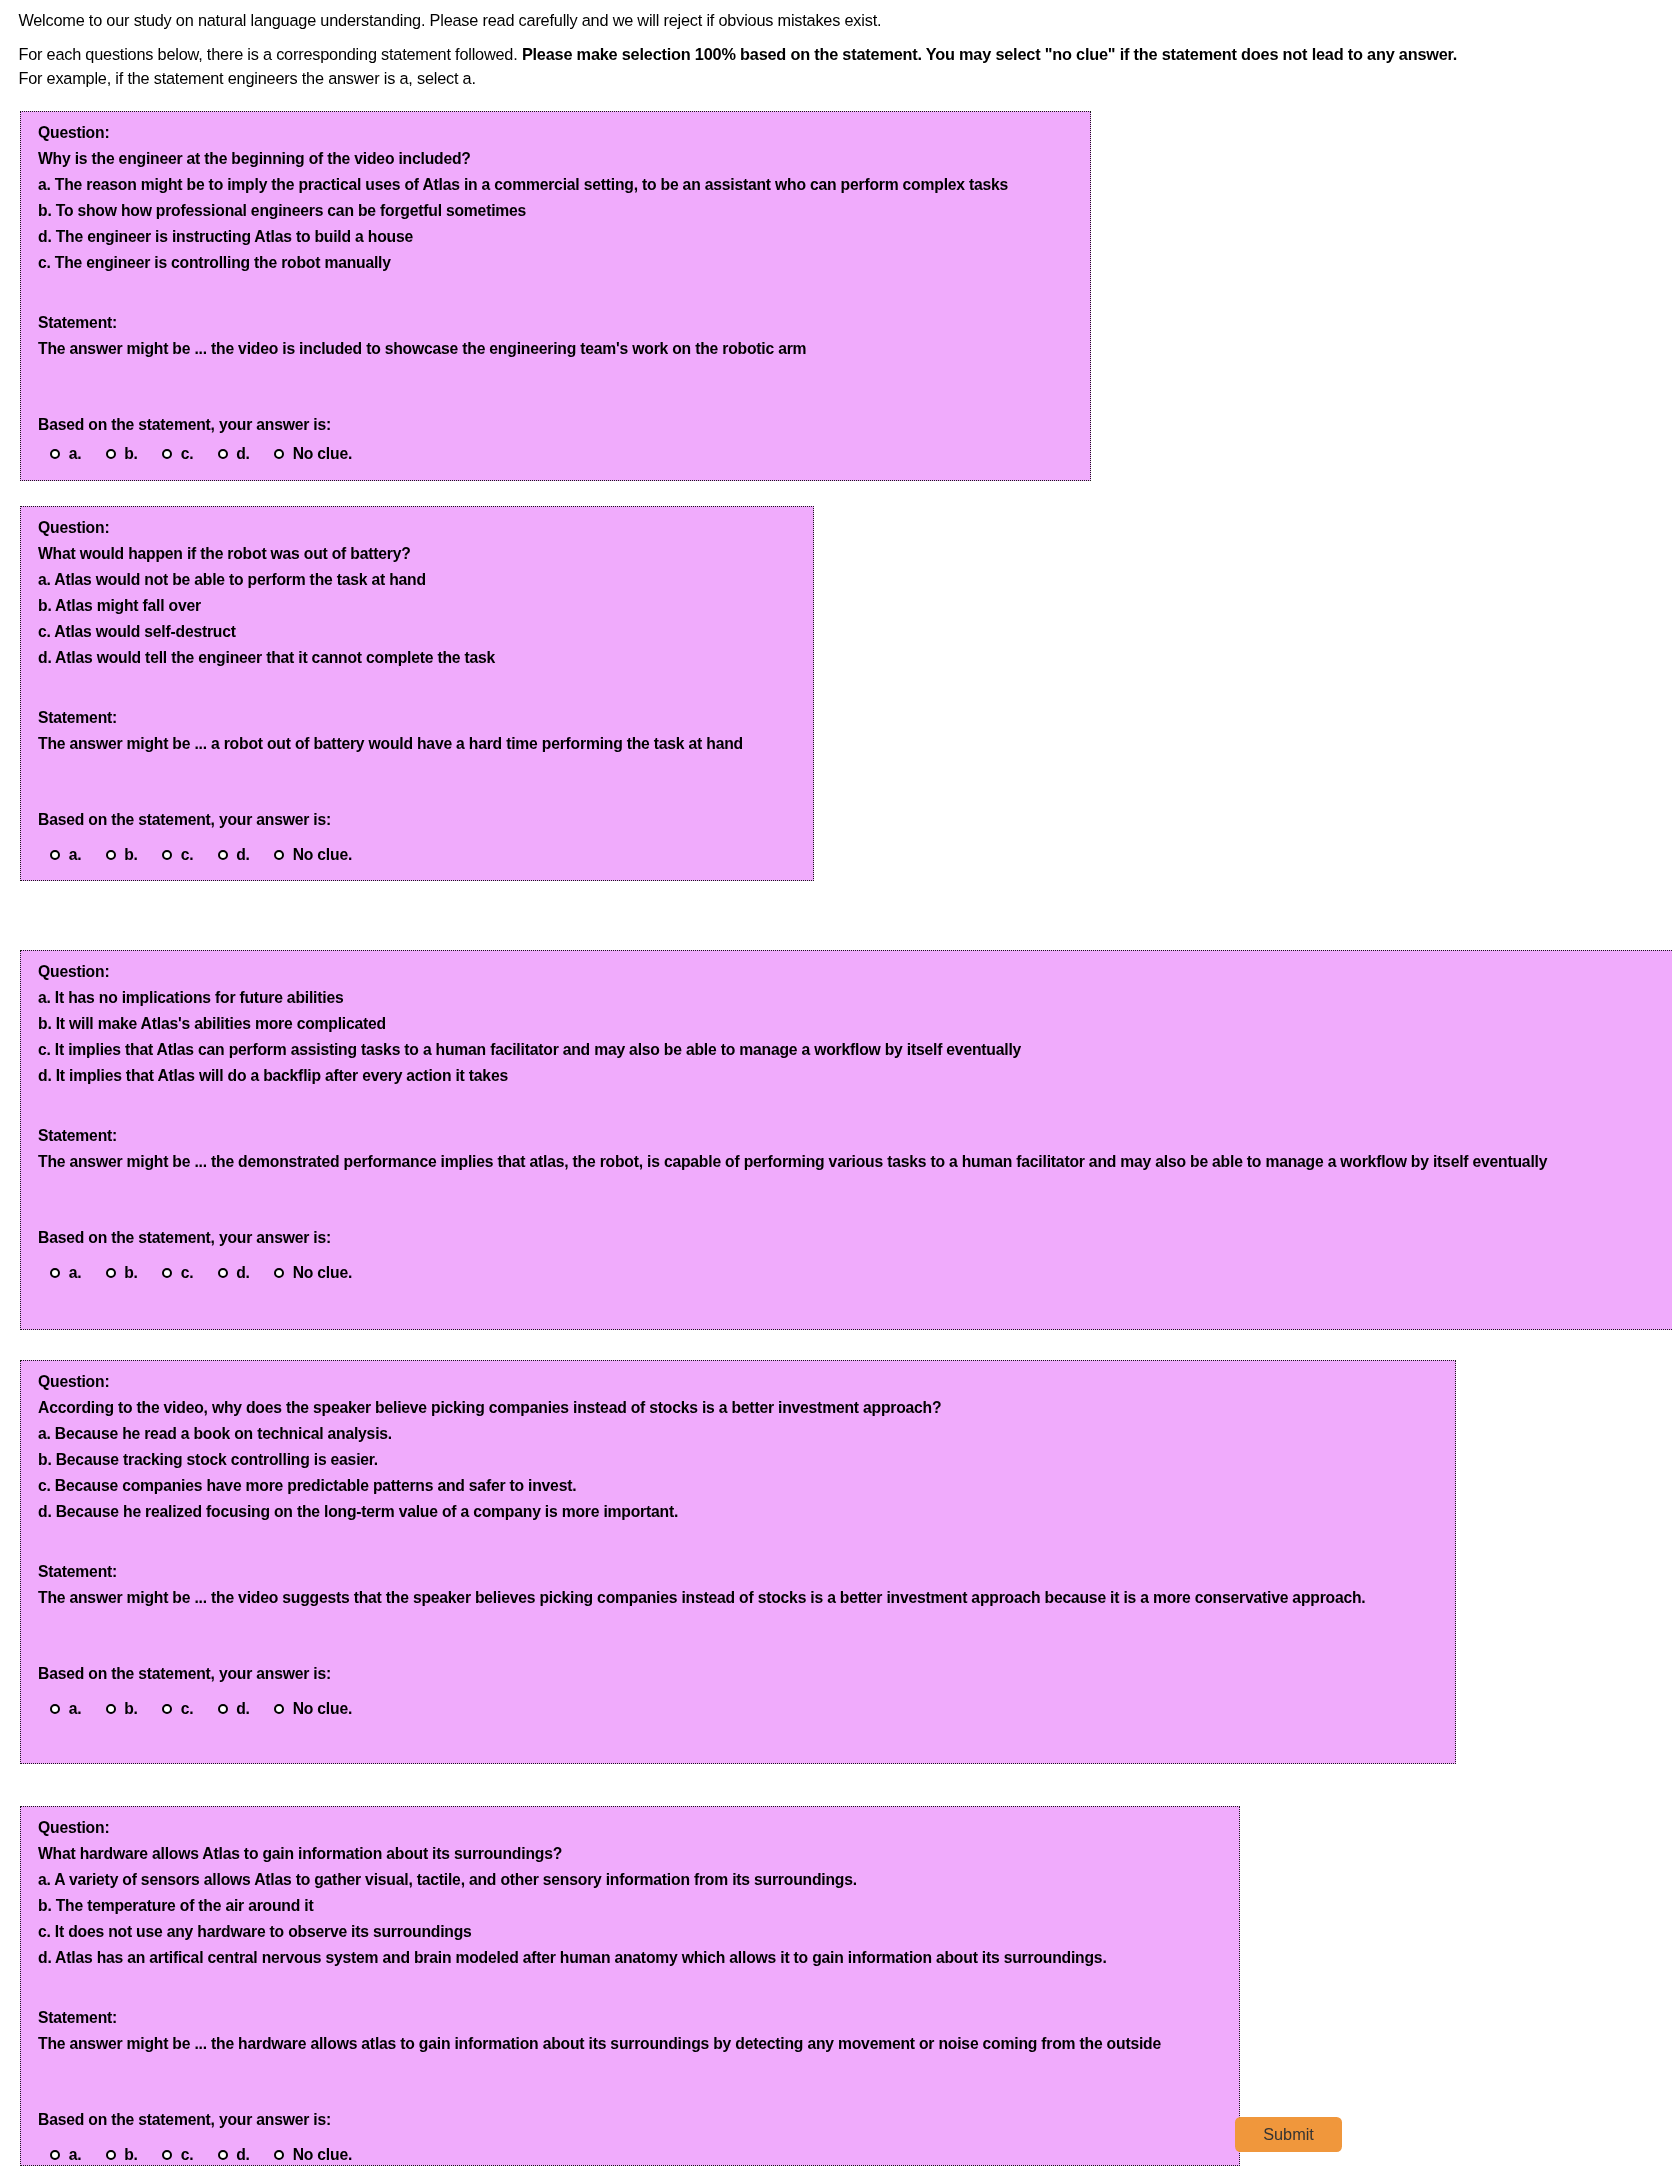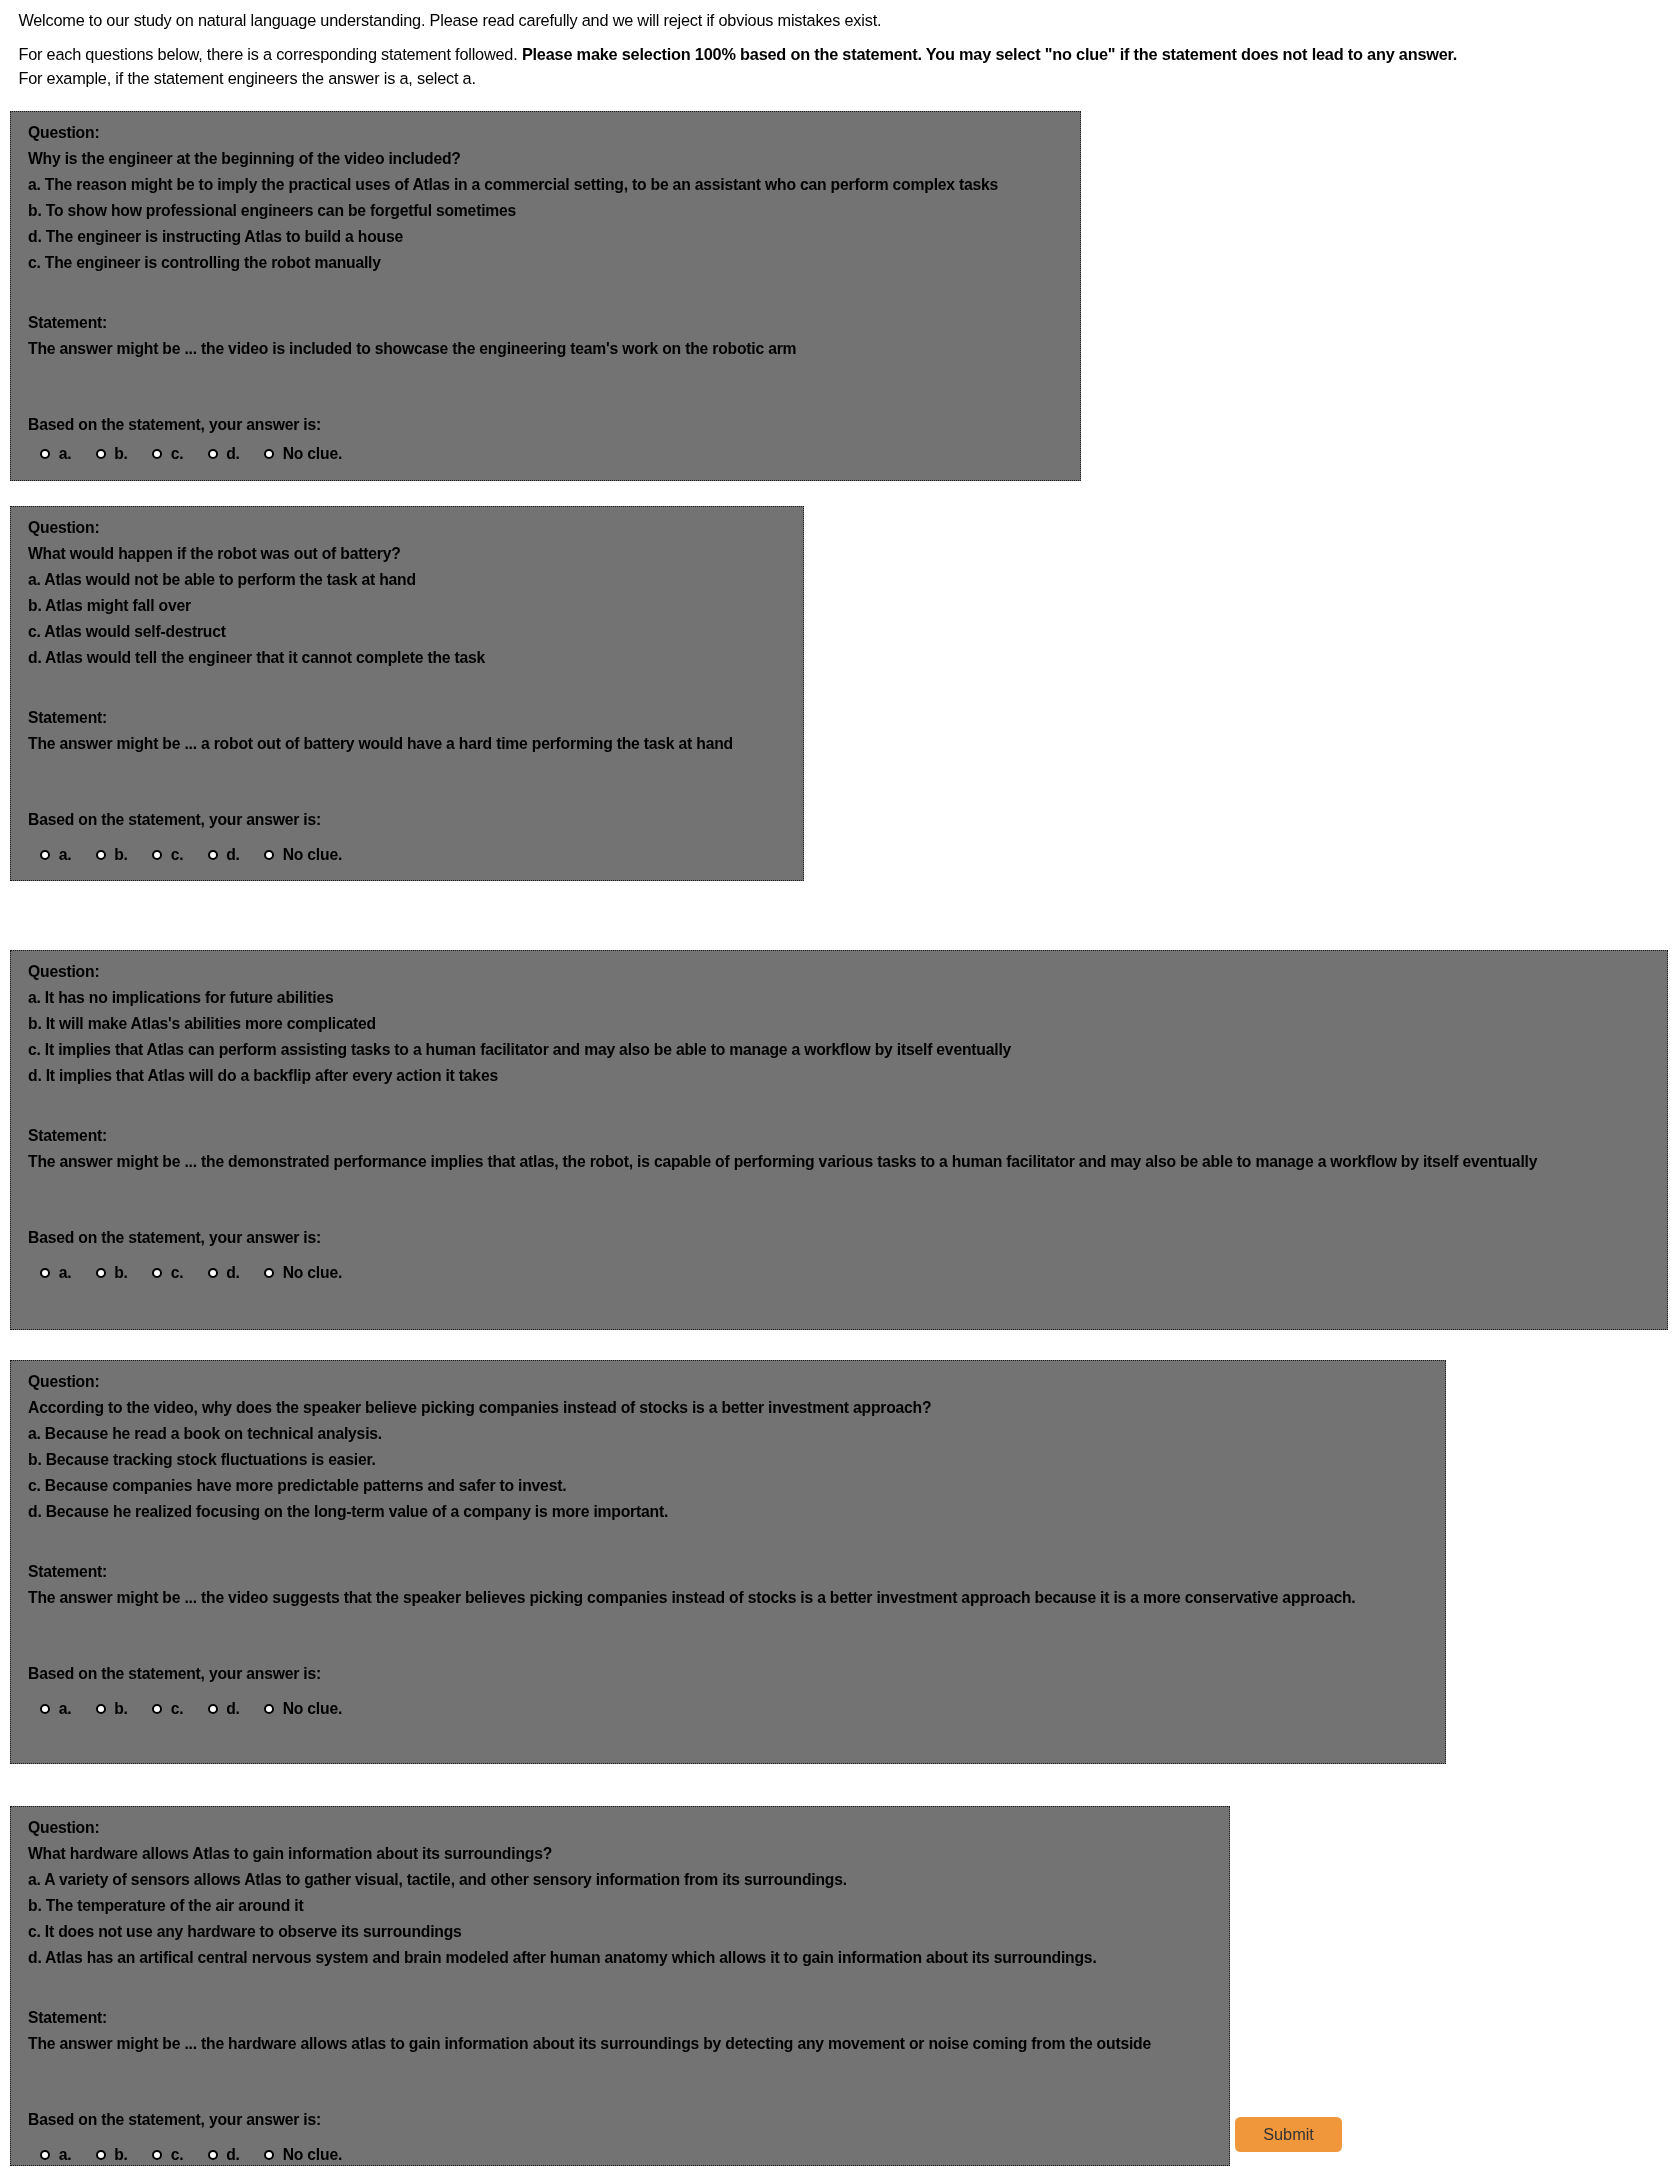--- a/index.html
+++ b/index.html
@@ -20,23 +20,23 @@
     letter-spacing: -0.2px;
     line-height: 24.5px;
     white-space: nowrap;
   }
   .intro p.gap-above { margin-top: 9px; }
   .intro strong { font-weight: 700; }
 
   
   .qbox {
     position: absolute;
-    left: 10px;
+    left: 20px;
     border: 1.4px dotted #1a1a1a;
-    background: #737373;
+    background: #f0abfc;
     padding: 8.2px 17px 0 17px;
     overflow: hidden;
   }
   .qbox p {
     font-size: 15.7px;
     font-weight: 700;
     letter-spacing: -0.2px;
     line-height: 26px;
     white-space: nowrap;
   }
@@ -201,21 +201,21 @@
           <span class="rb"></span>
           <span class="rl">No clue.</span>
         </label>
     </div>
   </section>
 
   <section class="qbox" style="top:1360px; width:1436px; height:404px;">
     <p>Question:</p>
     <p>According to the video, why does the speaker believe picking companies instead of stocks is a better investment approach?</p>
     <p>a. Because he read a book on technical analysis.</p>
-    <p>b. Because tracking stock fluctuations is easier.</p>
+    <p>b. Because tracking stock controlling is easier.</p>
     <p>c. Because companies have more predictable patterns and safer to invest.</p>
     <p>d. Because he realized focusing on the long-term value of a company is more important.</p>
     <p class="statement-label">Statement:</p>
     <p>The answer might be ... the video suggests that the speaker believes picking companies instead of stocks is a better investment approach because it is a more conservative approach.</p>
     <p class="based-label">Based on the statement, your answer is:</p>
     <div class="radios">
       <label class="radio-item">
           <span class="rb"></span>
           <span class="rl">a.</span>
         </label>

